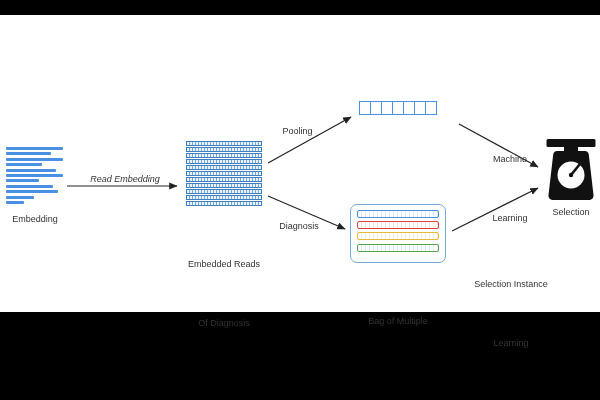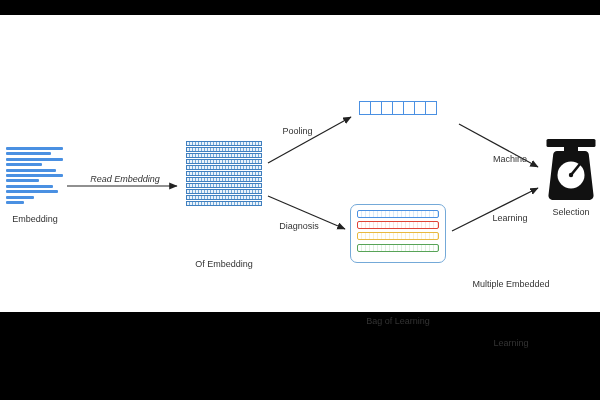--- a/index.html
+++ b/index.html
@@ -96,21 +96,22 @@
     <div class="er-row"></div>
     <div class="er-row"></div>
     <div class="er-row"></div>
     <div class="er-row"></div>
     <div class="er-row"></div>
     <div class="er-row"></div>
     <div class="er-row"></div>
     <div class="er-row"></div>
   </div>
   <div class="lbl" style="left:178px; top:211px; width:92px;">
-    <span>Of Embedding</span>
+    <span>Embedded Reads</span>
+    <span>Of Diagnosis</span>
   </div>
 
   <div class="lbl" style="left:275px; top:126px; width:45px;">Pooling</div>
   <div class="lbl" style="left:274px; top:221px; width:50px;">Diagnosis</div>
 
   <div class="abs me-row" style="left:359px; top:101px;">
     <div class="me-cell"></div>
     <div class="me-cell"></div>
     <div class="me-cell"></div>
     <div class="me-cell"></div>
@@ -124,25 +125,25 @@
     <span>Learning</span>
   </div>
 
   <div class="abs bag" style="left:350px; top:204px;">
     <div class="bag-bar bb-blue"></div>
     <div class="bag-bar bb-red"></div>
     <div class="bag-bar bb-yellow"></div>
     <div class="bag-bar bb-green"></div>
   </div>
   <div class="lbl" style="left:348px; top:268px; width:100px;">
-    <span>Bag of Learning</span>
+    <span>Bag of Multiple</span>
   </div>
 
   <div class="lbl" style="left:470px; top:231px; width:82px;">
-    <span>Multiple Embedded</span>
+    <span>Selection Instance</span>
     <span>Learning</span>
   </div>
 
   <svg class="abs" style="left:546px; top:139px;" width="50" height="64" viewBox="0 0 50 64">
     <rect x="0.5" y="0" width="49" height="8" rx="1.5" fill="#111"></rect>
     <rect x="18" y="7" width="14" height="6" fill="#111"></rect>
     <path d="M11,12 L39,12 C41,12 42.5,13.5 42.8,15.5 L47.5,56 C47.9,59 45.5,61 42.5,61 L7.5,61 C4.5,61 2.1,59 2.5,56 L7.2,15.5 C7.5,13.5 9,12 11,12 Z" fill="#111"></path>
     <circle cx="25" cy="36" r="13.5" fill="#ffffff"></circle>
     <path d="M25,36 L33.5,25.5" stroke="#111" stroke-width="2.6" stroke-linecap="round"></path>
     <circle cx="25" cy="36" r="2.2" fill="#111"></circle>

